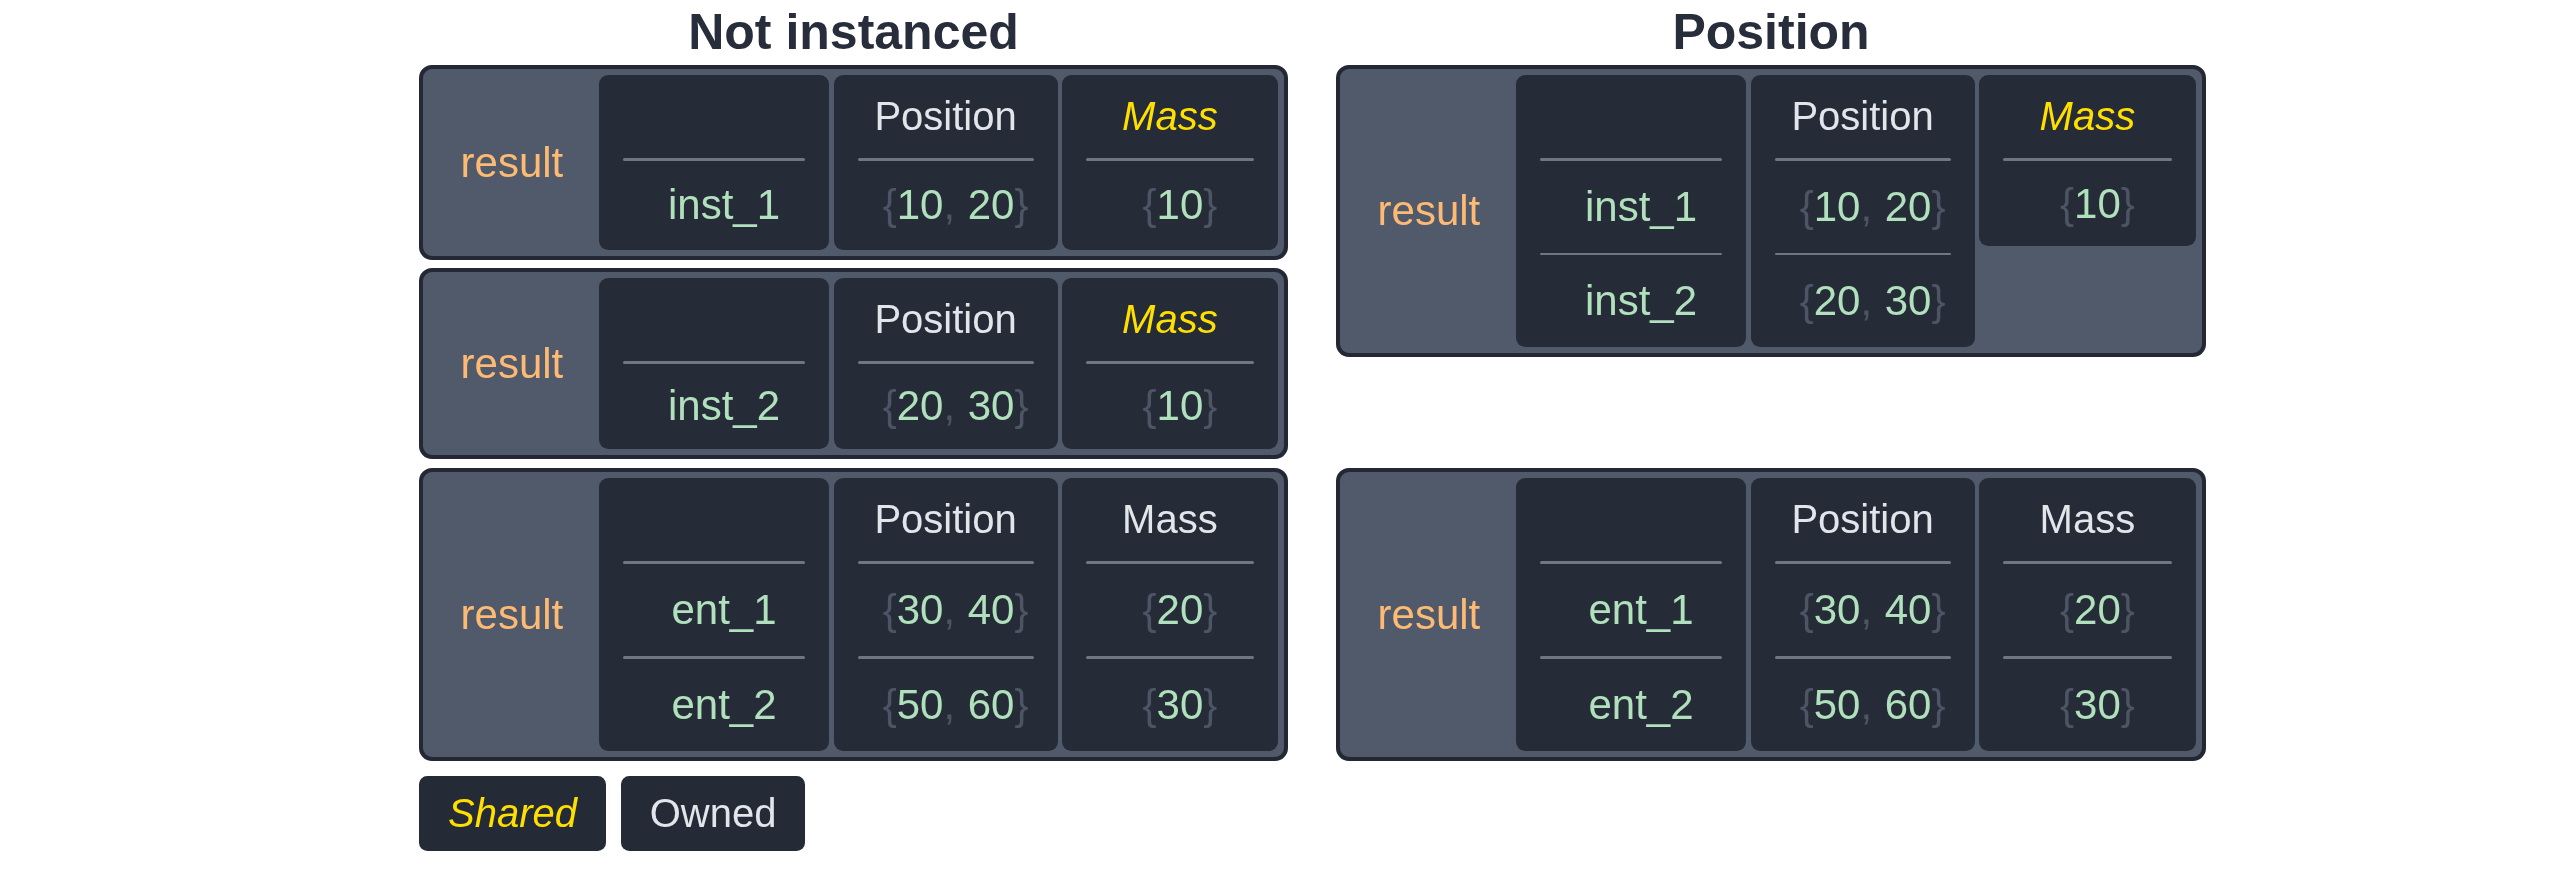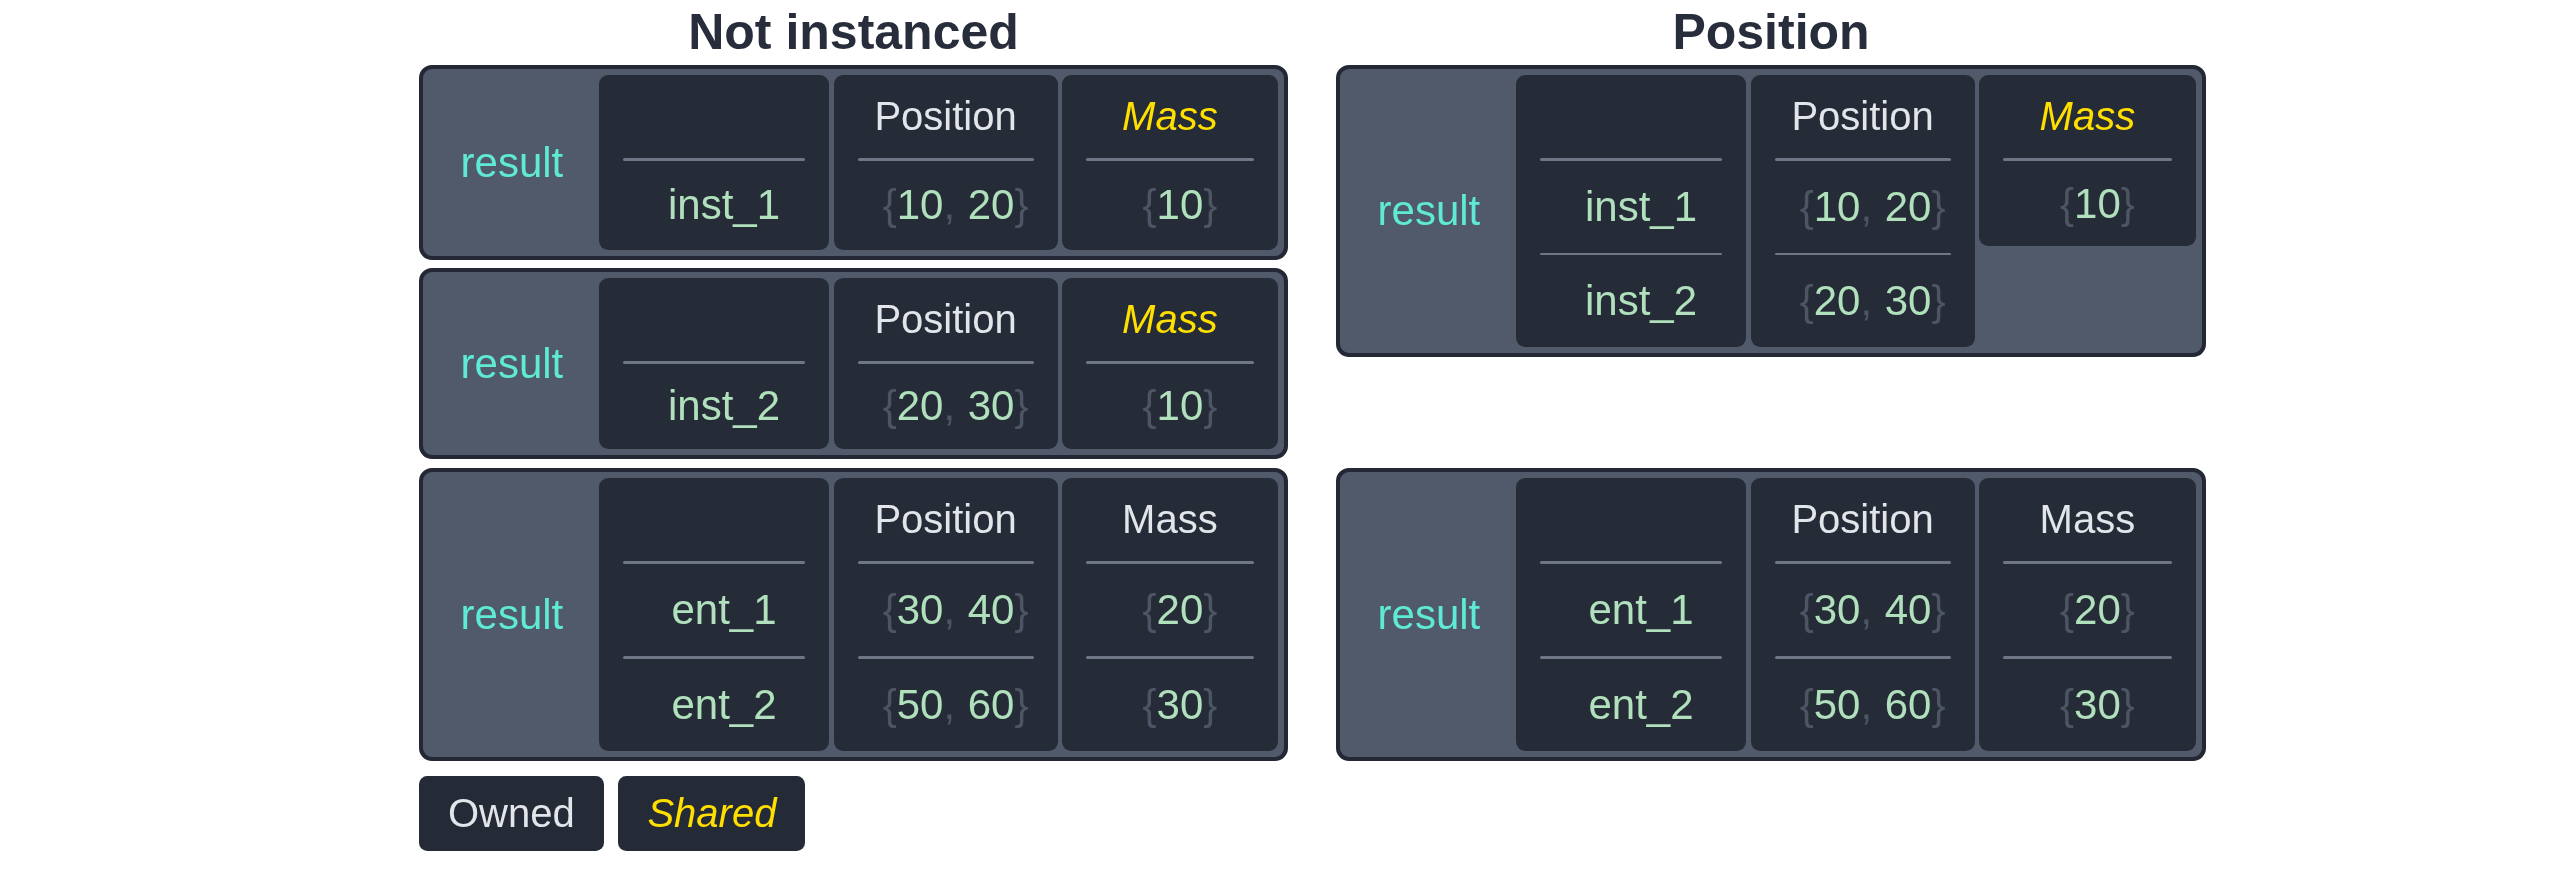--- a/index.html
+++ b/index.html
@@ -36,21 +36,21 @@
     padding: 6.4px;
     display: flex;
     gap: 4.6px;
   }
   .rlabel {
     width: 165px;
     flex: 0 0 165px;
     display: flex;
     align-items: center;
     justify-content: center;
-    color: #5eead4;
+    color: #fdba74;
     font-size: 42px;
   }
   .col {
     background: #252b37;
     border-radius: 9.2px;
     display: flex;
     flex-direction: column;
     box-sizing: border-box;
   }
   .colname { flex: 0 0 230px; }
@@ -233,22 +233,22 @@
     <div class="col colmass">
       <div class="hdr">Mass</div>
       <div class="divider"></div>
       <div class="row"><span class="brace">{</span><span class="num">20</span><span class="brace">}</span></div>
       <div class="divider"></div>
       <div class="row"><span class="brace">{</span><span class="num">30</span><span class="brace">}</span></div>
     </div>
   </div>
 
   <div class="legend">
+    <div class="chip chip-shared">
+        <span>Shared</span>
+      </div>
     <div class="chip">
         <span>Owned</span>
       </div>
-    <div class="chip chip-shared">
-        <span>Shared</span>
-      </div>
   </div>
 
 </div>
 
 
 </body></html>

